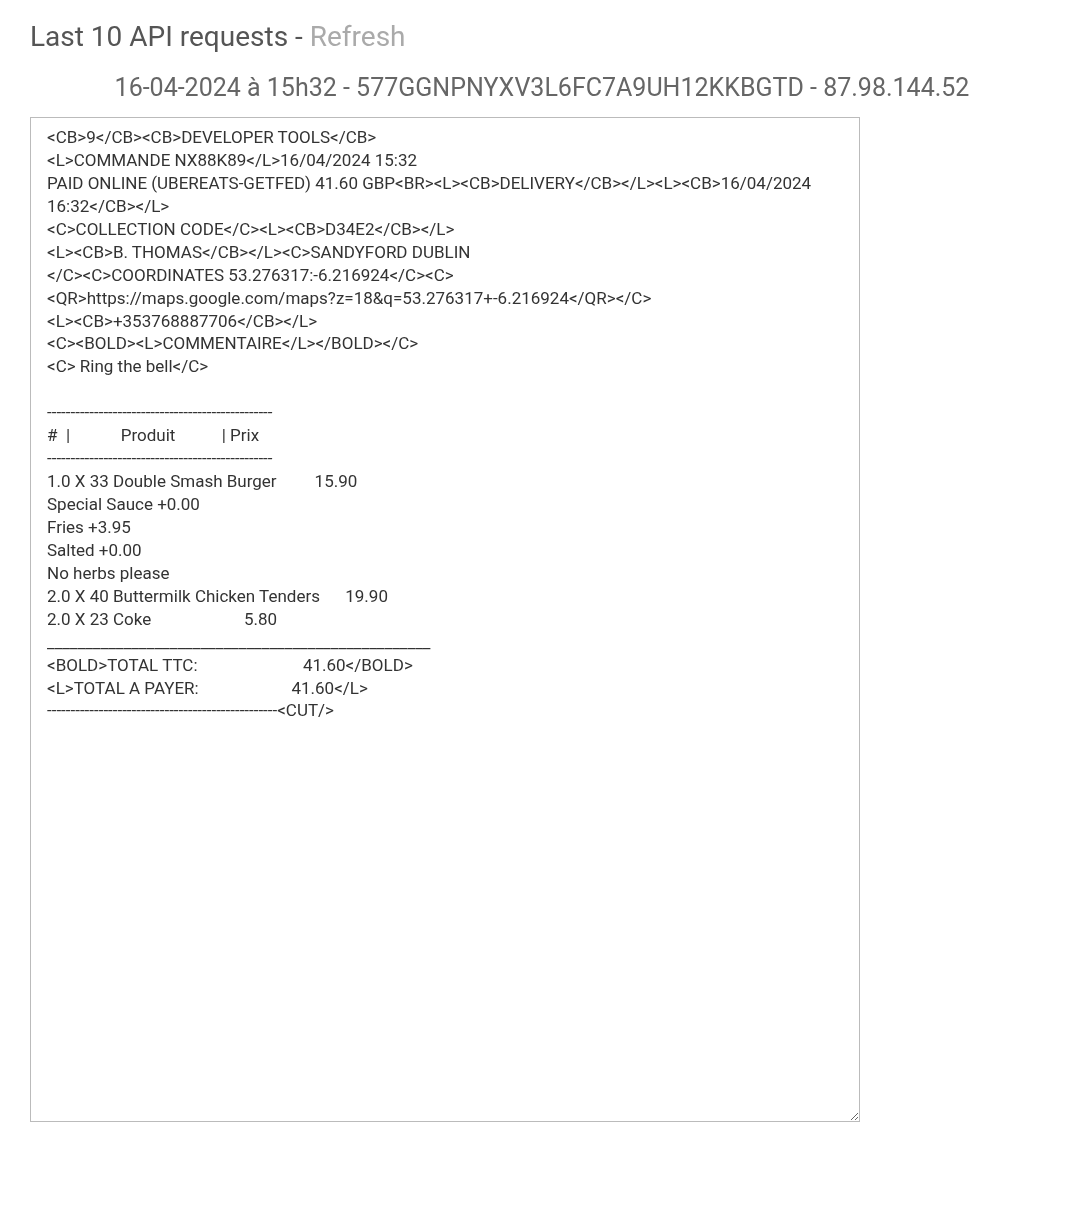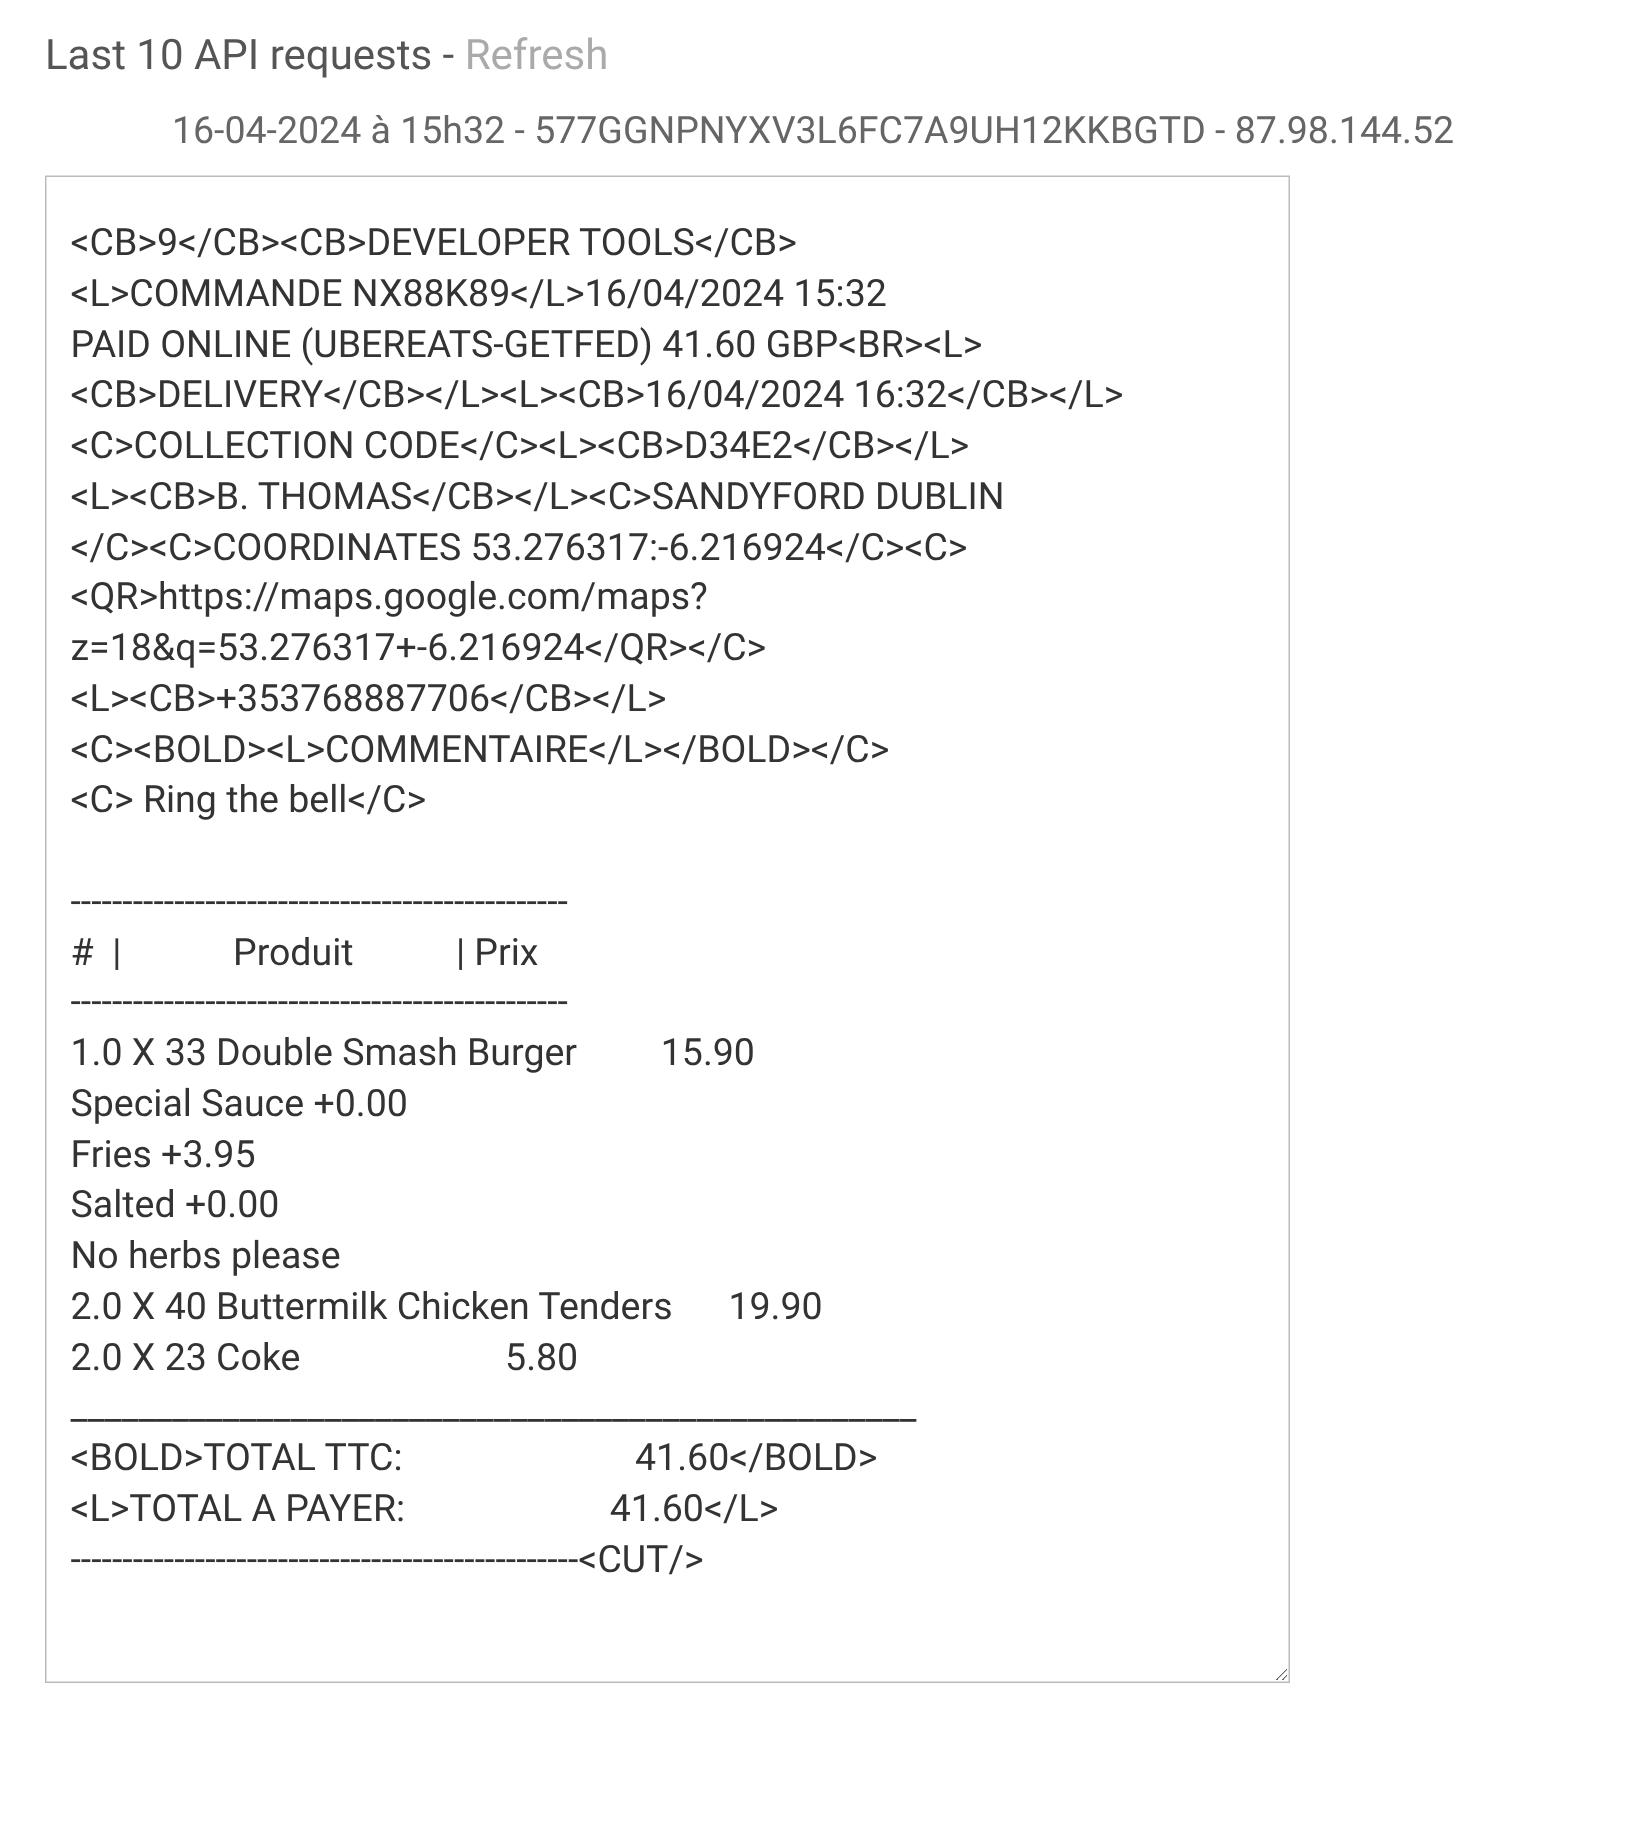--- a/index.html
+++ b/index.html
@@ -26,24 +26,24 @@
     }
     .subheading {
       font-size: 25px;
       color: #666;
       margin-bottom: 15px;
       font-weight: 400;
       text-align: center;
     }
     .receipt-box {
       border: 1px solid #bbb;
-      padding: 28px 16px;
+      padding: 8px 16px;
       white-space: pre-wrap;
       font-family: -apple-system, BlinkMacSystemFont, "Segoe UI", Roboto, "Helvetica Neue", Arial, sans-serif;
-      font-size: 25px;
+      font-size: 17px;
       line-height: 1.35;
       color: #333;
       width: 830px;
       overflow-y: auto;
       resize: both;
       height: 1005px;
     }
     .receipt-box::-webkit-scrollbar {
       width: 14px;
     }

